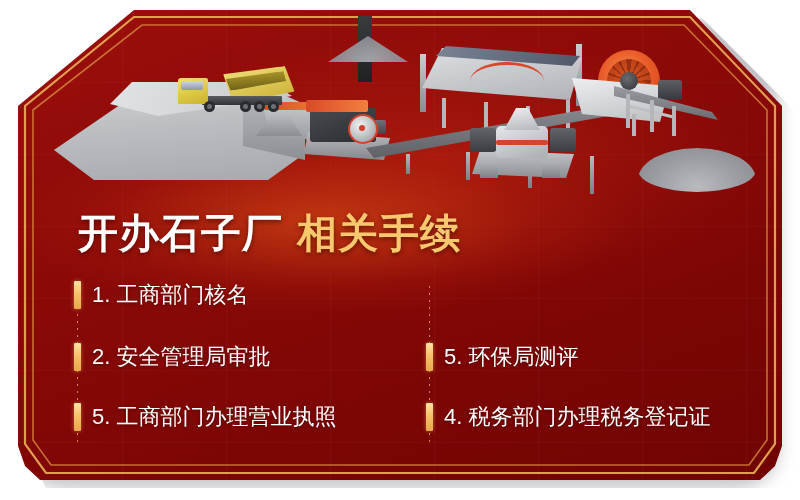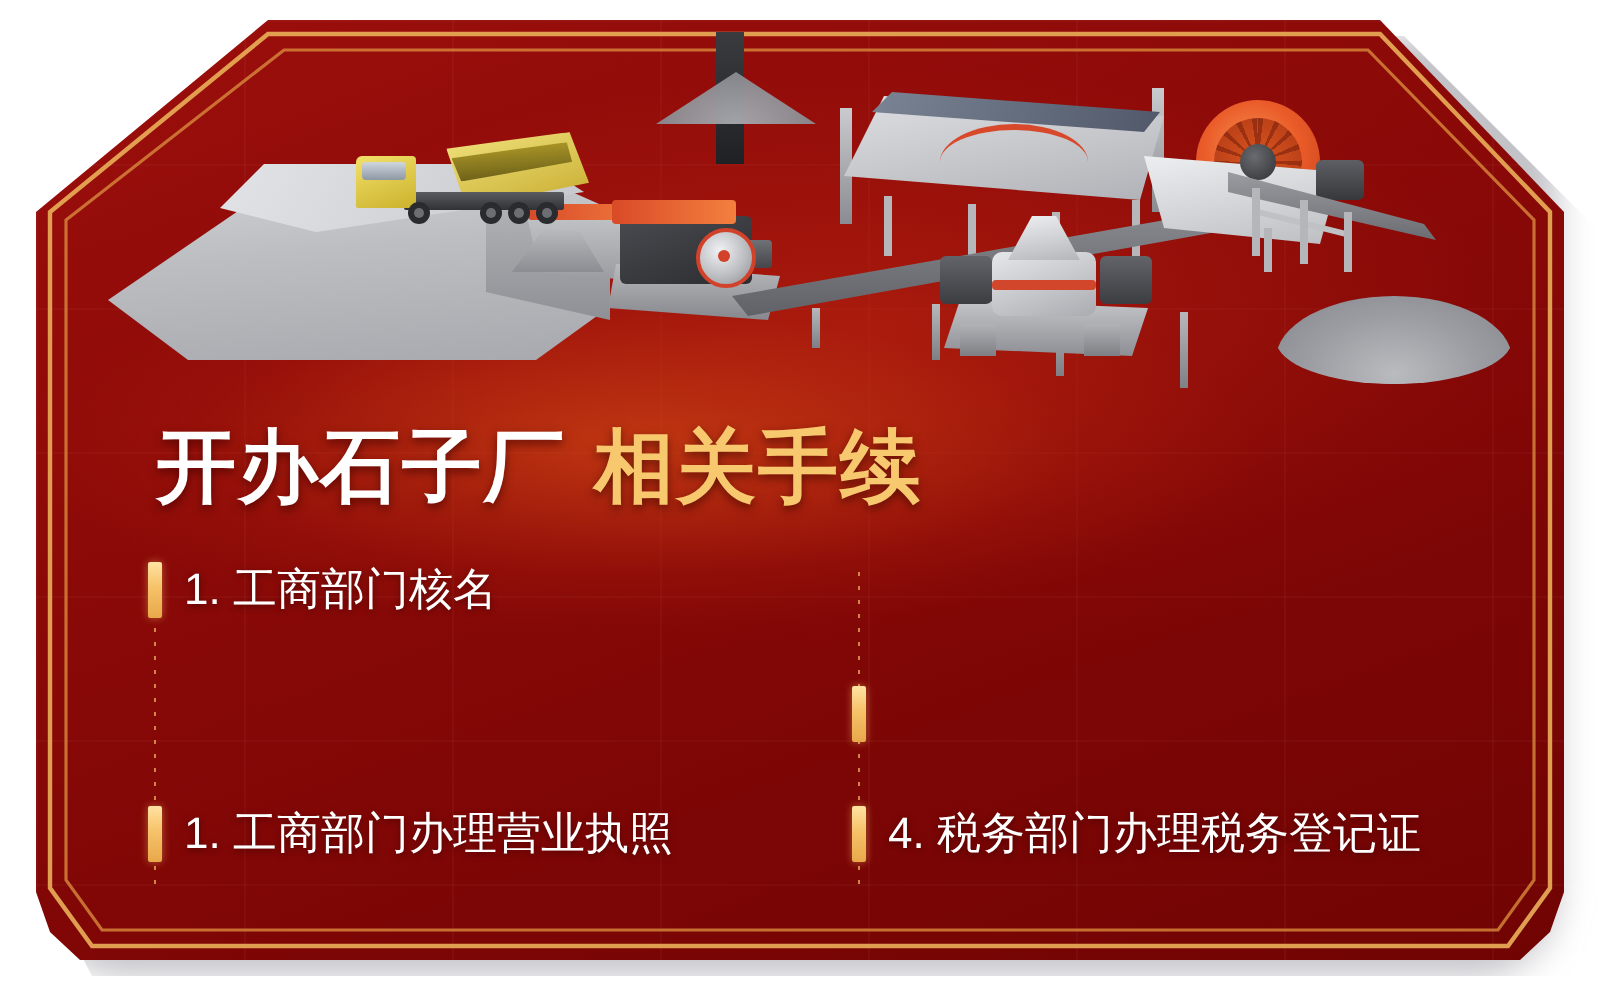--- a/index.html
+++ b/index.html
@@ -349,30 +349,35 @@
     </div>
 
     <div class="list">
 
       <div class="col col-left">
         <div class="dotline"></div>
         <div class="item i1">
           <span class="bar"></span>
           <span class="txt">1. 工商部门核名</span>
         </div>
+        <div class="item i2">
+          <span class="bar"></span>
+          <span class="txt">2. 安全管理局审批</span>
+        </div>
         <div class="item i3">
           <span class="bar"></span>
-          <span class="txt">1. 工商部门办理营业执照</span>
+          <span class="txt">5. 工商部门办理营业执照</span>
         </div>
       </div>
 
       <div class="col col-right">
         <div class="dotline"></div>
         <div class="item i2">
           <span class="bar"></span>
+          <span class="txt">5. 环保局测评</span>
         </div>
         <div class="item i3">
           <span class="bar"></span>
           <span class="txt">4. 税务部门办理税务登记证</span>
         </div>
       </div>
 
     </div>
   </div>
 </div>

